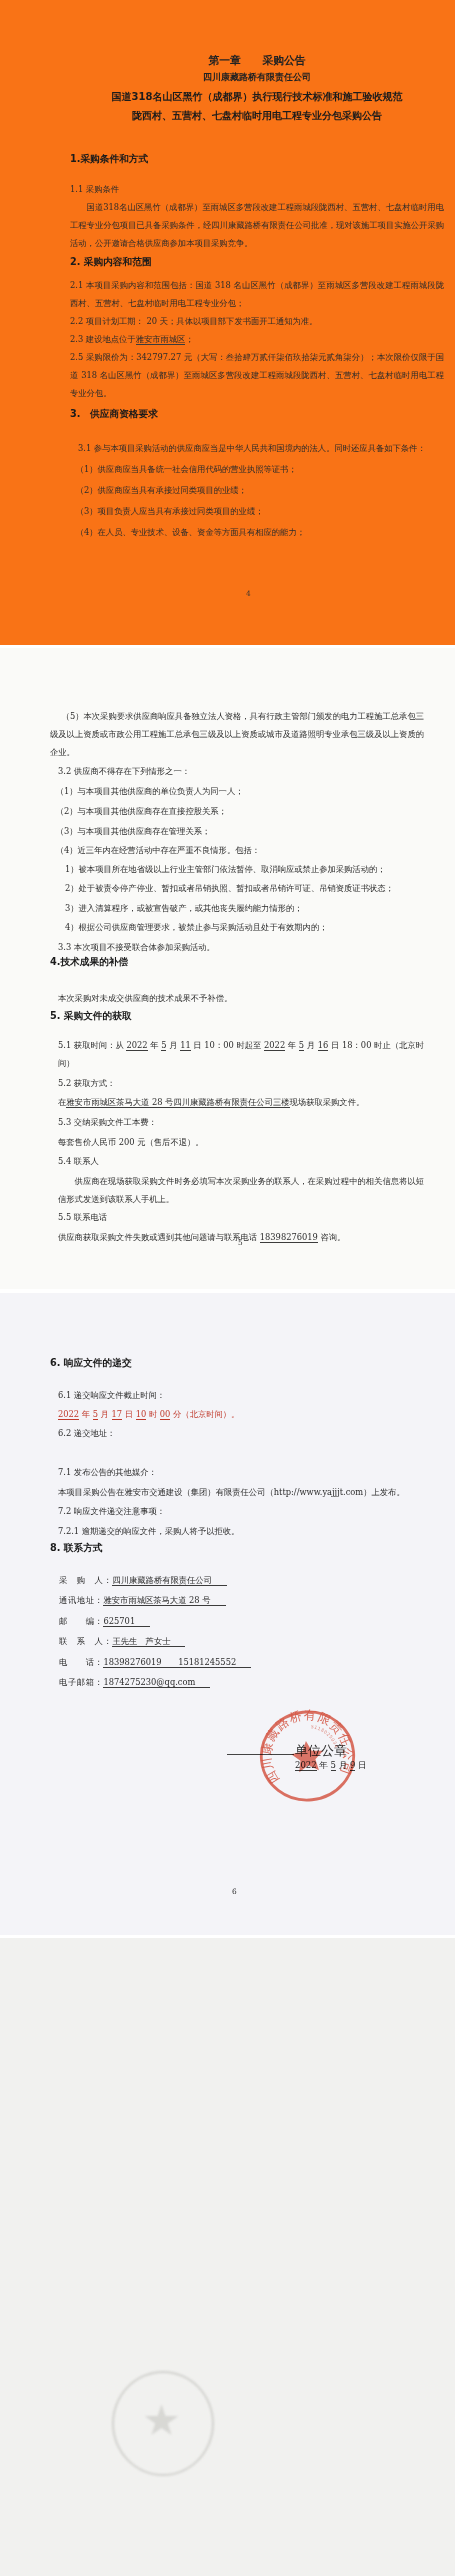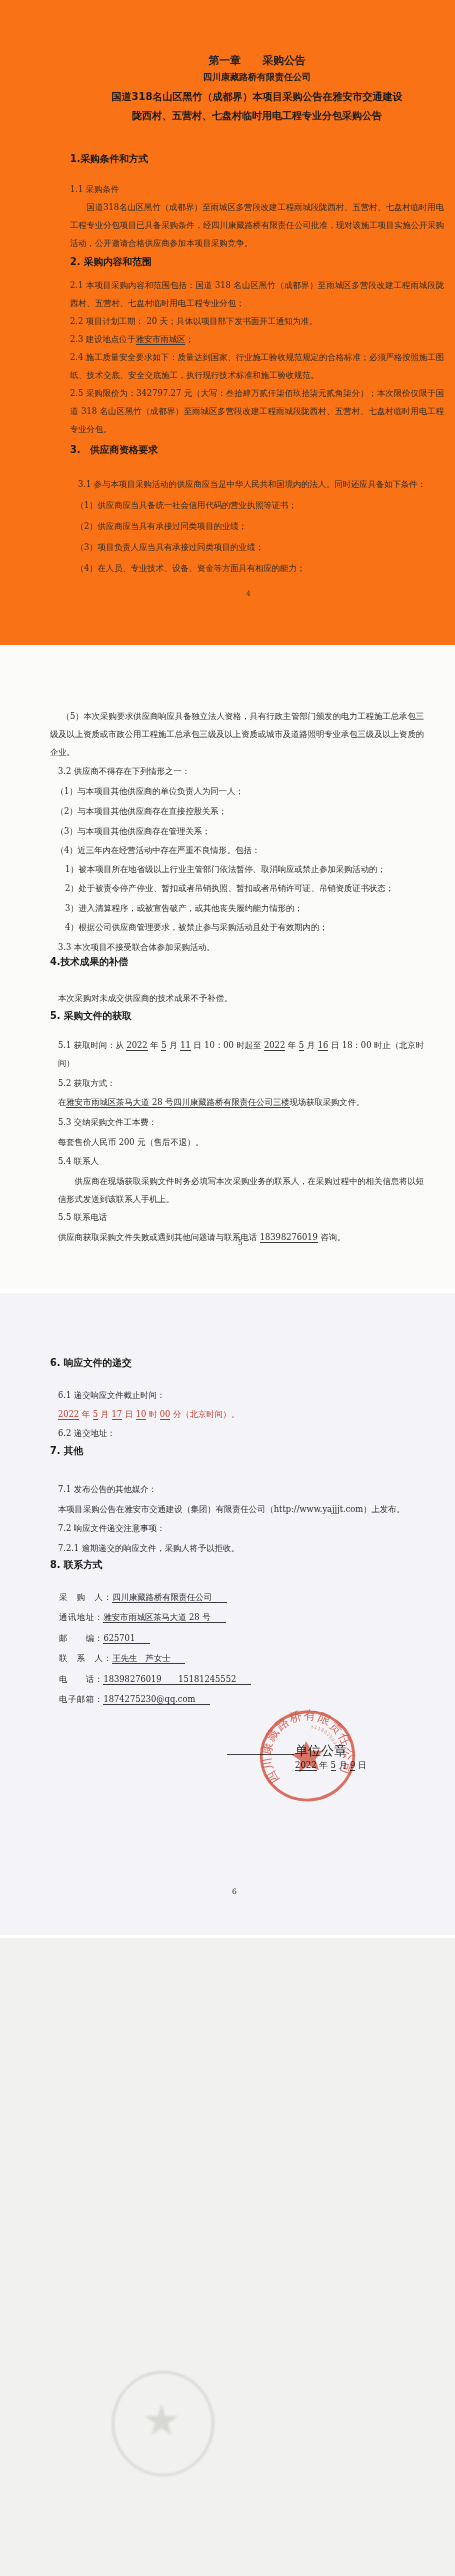--- a/index.html
+++ b/index.html
@@ -102,32 +102,31 @@
     filter:blur(1.1px);
   }
 </style>
 </head>
 <body>
 
 <div class="page" id="page4">
   <div class="content">
     <div class="chapter">第一章　　采购公告</div>
     <div class="company-title">四川康藏路桥有限责任公司</div>
-    <div class="doc-title">国道318名山区黑竹（成都界）本项目采购公告在雅安市交通建设</div>
+    <div class="doc-title">国道318名山区黑竹（成都界）执行现行技术标准和施工验收规范</div>
     <div class="doc-title">陇西村、五营村、七盘村临时用电工程专业分包采购公告</div>
 
     <div class="heading" style="margin-top:25px;">1.采购条件和方式</div>
     <div class="line" style="margin-top:13.7px;">1.1 采购条件</div>
     <div class="line par">国道318名山区黑竹（成都界）至雨城区多营段改建工程雨城段陇西村、五营村、七盘村临时用电工程专业分包项目已具备采购条件，经四川康藏路桥有限责任公司批准，现对该施工项目实施公开采购活动，公开邀请合格供应商参加本项目采购竞争。</div>
 
     <div class="heading" style="margin-top:1.1px;">2. 采购内容和范围</div>
     <div class="line" style="margin-top:5.7px;">2.1 本项目采购内容和范围包括：国道 318 名山区黑竹（成都界）至雨城区多营段改建工程雨城段陇西村、五营村、七盘村临时用电工程专业分包；</div>
     <div class="line">2.2 项目计划工期：  20 天；具体以项目部下发书面开工通知为准。</div>
     <div class="line"><span>2.3 建设地点位于</span><span class="u">雅安市雨城区</span><span>；</span></div>
-    <div class="line">2.4 施工质量安全要求如下：质量达到国家、行业施工验收规范规定的合格标准；必须严格按照施工图纸、技术交底、安全交底施工，执行现行技术标准和施工验收规范。</div>
     <div class="line">2.5 采购限价为：342797.27 元（大写：叁拾肆万贰仟柒佰玖拾柒元贰角柒分）；本次限价仅限于国道 318 名山区黑竹（成都界）至雨城区多营段改建工程雨城段陇西村、五营村、七盘村临时用电工程专业分包。</div>
 
     <div class="heading" style="margin-top:3.4px;">3.　供应商资格要求</div>
     <div class="line sub" style="margin-top:17px;">3.1 参与本项目采购活动的供应商应当是中华人民共和国境内的法人。同时还应具备如下条件：</div>
     <div class="line item" style="margin-top:2.8px;">（1）供应商应当具备统一社会信用代码的营业执照等证书；</div>
     <div class="line item" style="margin-top:2.8px;">（2）供应商应当具有承接过同类项目的业绩；</div>
     <div class="line item" style="margin-top:2.8px;">（3）项目负责人应当具有承接过同类项目的业绩；</div>
     <div class="line item" style="margin-top:2.8px;">（4）在人员、专业技术、设备、资金等方面具有相应的能力；</div>
   </div>
   <div class="pageno">4</div>
@@ -166,21 +165,20 @@
 </div>
 <div class="page-gap"></div>
 
 <div class="page" id="page6">
   <div class="content">
     <div class="heading">6. 响应文件的递交</div>
     <div class="line sub" style="margin-top:15px;">6.1 递交响应文件截止时间：</div>
     <div class="line sub red" style="margin-top:1.1px;"><span class="u">2022</span><span> 年 </span><span class="u">5</span><span> 月 </span><span class="u">17</span><span> 日 </span><span class="u">10</span><span> 时 </span><span class="u">00</span><span> 分（北京时间）。</span></div>
     <div class="line sub" style="margin-top:1.1px;">6.2 递交地址：</div>
 
-    <div class="heading">7.  其他</div>
     <div class="line sub" style="margin-top:21px;">7.1 发布公告的其他媒介：</div>
     <div class="line sub" style="margin-top:1.7px;">本项目采购公告在雅安市交通建设（集团）有限责任公司（http://www.yajjjt.com）上发布。</div>
     <div class="line sub" style="margin-top:1.7px;">7.2 响应文件递交注意事项：</div>
     <div class="line sub" style="margin-top:1.7px;">7.2.1 逾期递交的响应文件，采购人将予以拒收。</div>
 
     <div class="heading" style="margin-top:-1.1px;">8.  联系方式</div>
 
     <div class="contact-row" style="margin-top:13.7px;">
       <span class="label">采　购　人：</span><span class="uv">四川康藏路桥有限责任公司</span>
     </div>

